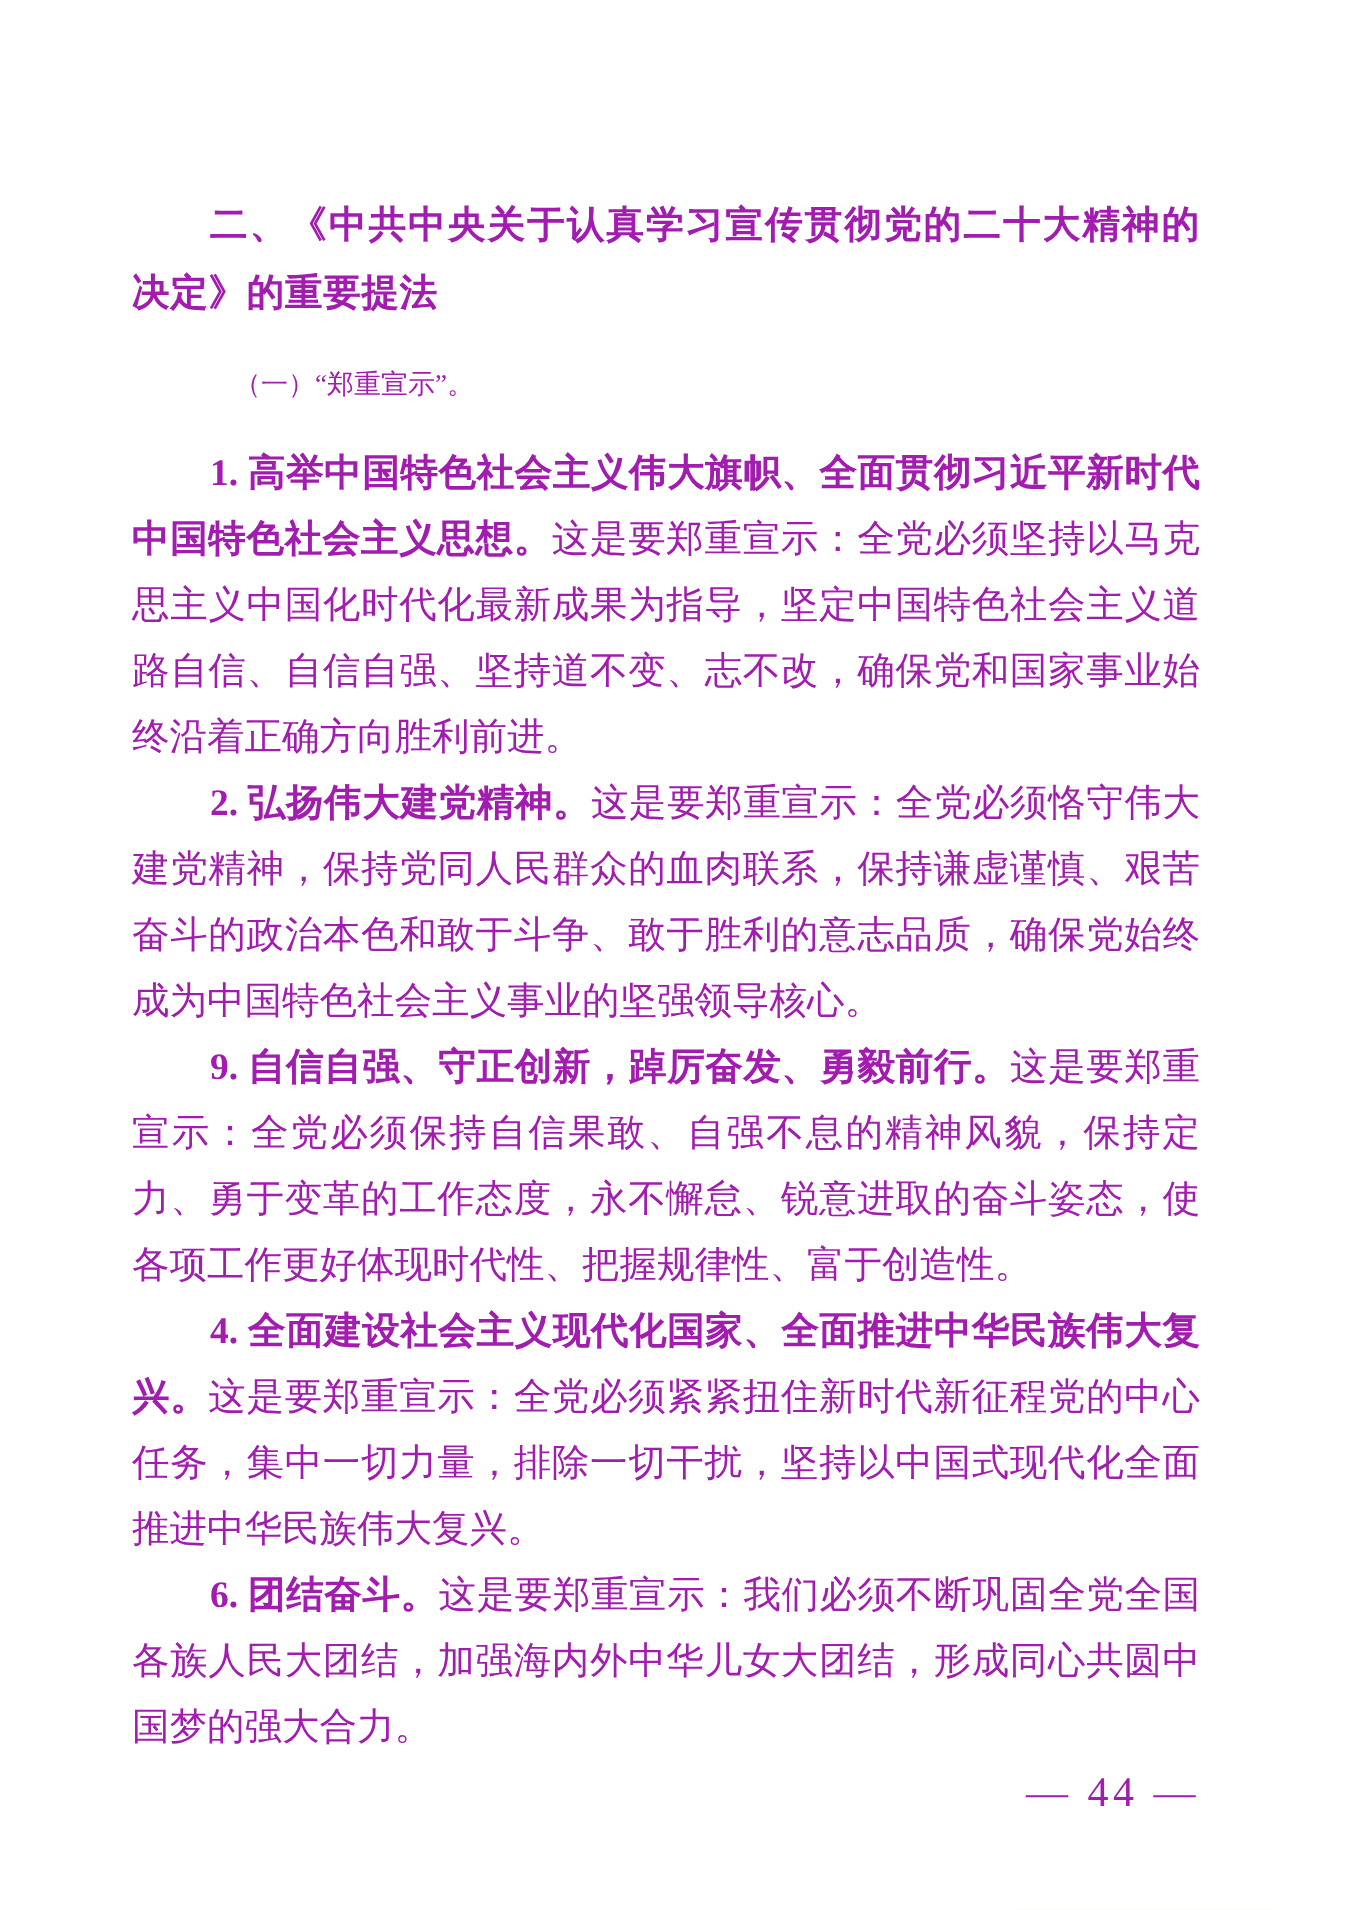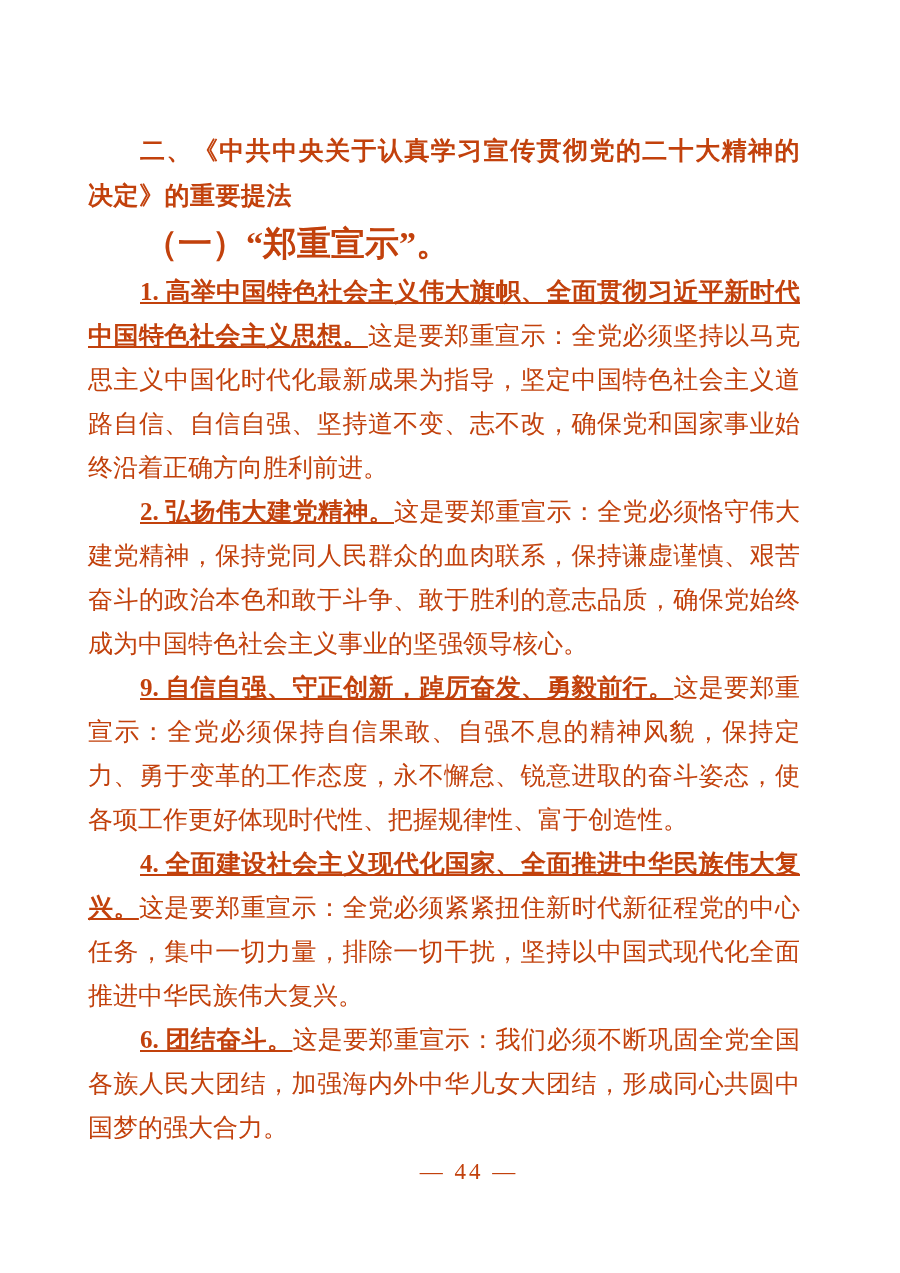--- a/index.html
+++ b/index.html
@@ -10,21 +10,21 @@
     width: 900px;
     height: 1273px;
     background: #f6f6f4;
     font-family: "Liberation Serif", "DejaVu Serif", serif;
   }
   .page {
     position: relative;
     width: 900px;
     height: 1273px;
     background: #ffffff;
-    color: #c2410c;
+    color: #a21caf;
     overflow: hidden;
   }
   .content {
     position: absolute;
     left: 88px;
     top: 128px;
     width: 712px;
     font-size: 25px;
     line-height: 44px;
     text-align: justify;
@@ -32,41 +32,40 @@
   .heading {
     margin: 0;
     font-size: 25px;
     line-height: 45px;
     font-weight: 700;
     text-indent: 52px;
     font-family: "Liberation Sans", "DejaVu Sans", sans-serif;
     letter-spacing: 0.5px;
   }
   .subheading {
-    margin: 4px;
-    font-size: 34px;
+    margin: 16px;
+    font-size: 18px;
     line-height: 44px;
-    font-weight: 700;
+    font-weight: 400;
     text-indent: 52px;
   }
   .para {
     margin: 0;
     text-indent: 52px;
   }
   .para .lead {
     font-weight: 700;
-    text-decoration: underline;
   }
   .page-number {
     margin: 2px 0 0 0;
     padding-left: 50px;
-    font-size: 23px;
+    font-size: 28px;
     line-height: 40px;
     letter-spacing: 3px;
-    text-align: center;
+    text-align: right;
     text-indent: 0;
   }
 </style>
 </head>
 <body>
 
 <div class="page">
   <div class="content">
 
     <h2 class="heading">二、《中共中央关于认真学习宣传贯彻党的二十大精神的决定》的重要提法</h2>

